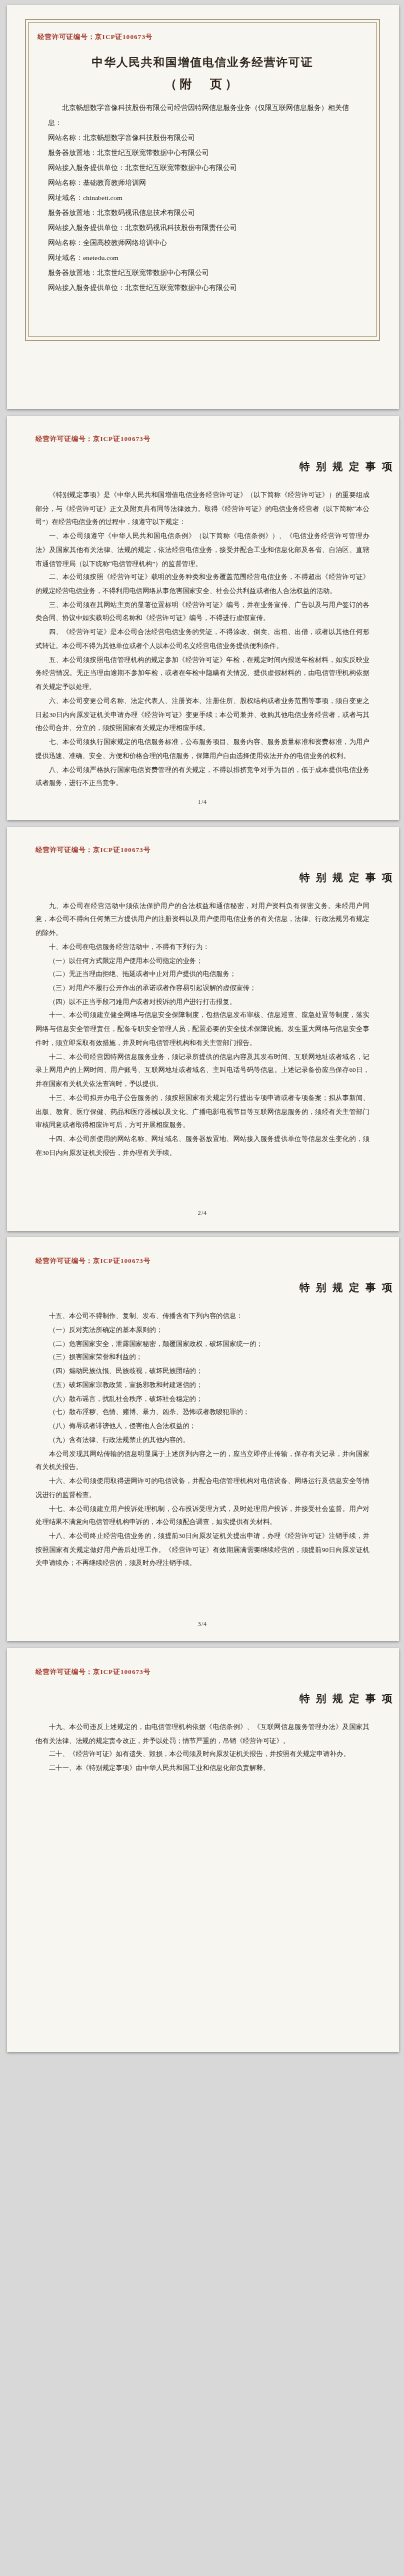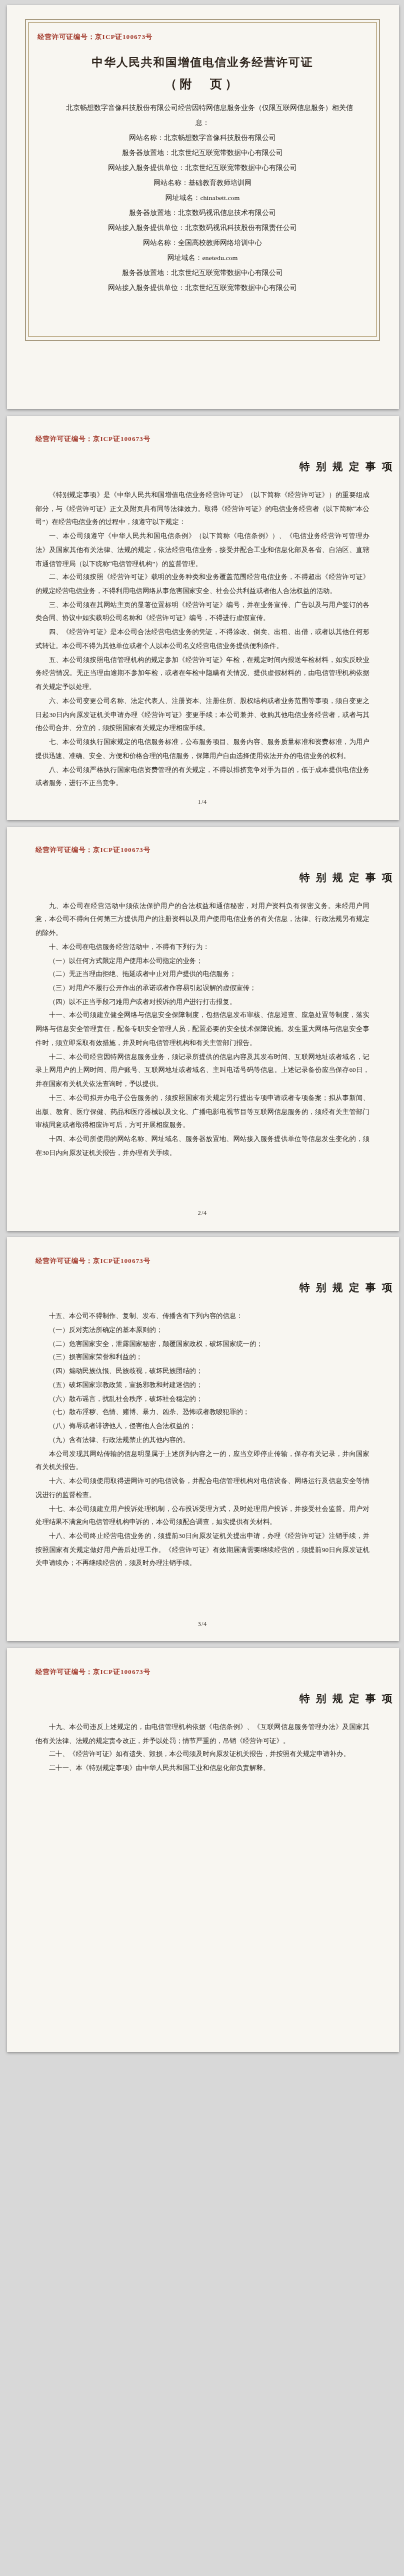--- a/index.html
+++ b/index.html
@@ -35,21 +35,21 @@
   .cert-content .lic-line { margin:7.2px 0 0 4.1px; }
   .cert-title {
     margin-top:13.4px; text-align:center;
     font-size:11.3px; font-weight:bold; color:#30261e; letter-spacing:1px;
   }
   .cert-sub {
     margin-top:5.2px; text-align:center;
     font-size:12px; color:#30261e; letter-spacing:3.1px; font-weight:bold;
   }
   .cert-lines { margin:8.2px 14.4px 0 14.4px; font-size:7px; color:#1f1c18; }
-  .cert-lines p { line-height:2.15; text-align:center; }
+  .cert-lines p { line-height:2.15; text-align:left; }
   .cert-intro { text-indent:2em; }
 
   
   .prov-page .lic-line { position:absolute; top:19.6px; left:29px; }
   .prov-title {
     position:absolute; top:44px; left:0; right:0;
     text-align:right; font-size:10.3px; font-weight:bold;
     color:#221e19; letter-spacing:6.2px;
   }
   .prov-body {

